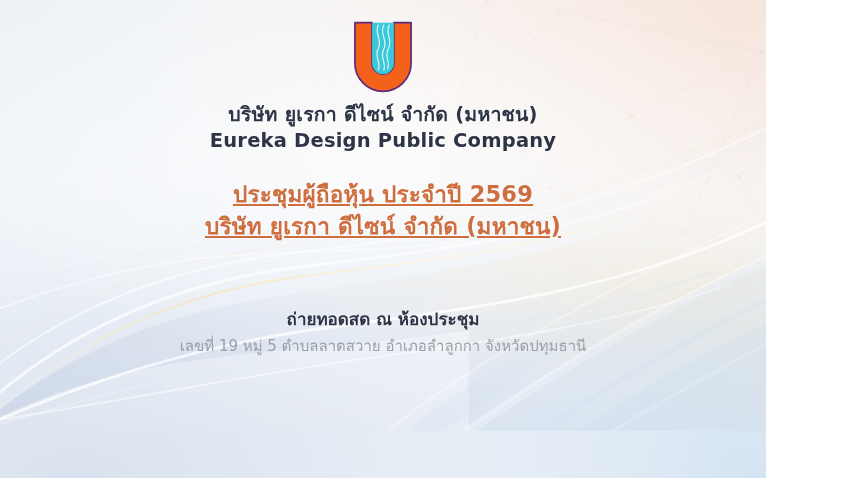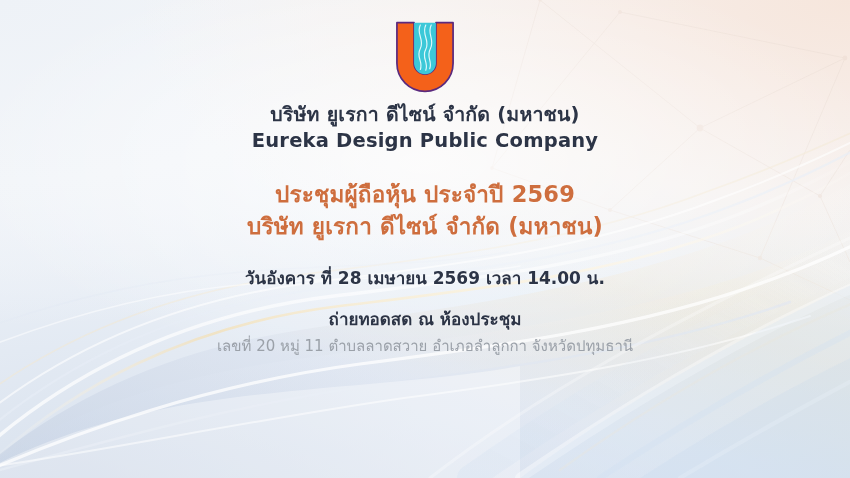--- a/index.html
+++ b/index.html
@@ -5,21 +5,21 @@
   * { margin:0; padding:0; box-sizing:border-box; }
   html, body { width:850px; height:478px; }
   body {
     font-family: "DejaVu Sans", sans-serif;
     background:#ffffff;
     overflow:hidden;
   }
 
   #slide {
     position:relative;
-    width:850px;
+    width:766px;
     height:478px;
     overflow:hidden;
     background:#f4f5f8;
   }
 
   
   .bg { position:absolute; inset:0; }
 
   .bg-base {
     background:
@@ -69,38 +69,39 @@
   .company-en { font-size:19.5px;text-align:center; }
 
   .title-block { margin-top:26px; }
   .title-line {
     color:#ce6e3e;
     font-weight:bold;
     font-size:22.5px;
     line-height:1.42;
     letter-spacing:.2px;
     text-shadow:0 1px 2px rgba(255,255,255,.5);
+    text-decoration:underline;
   }
 
   .date-block { margin-top:24px; }
   .date-main {
     color:#2c3446;
     font-weight:bold;
     font-size:17px;
     line-height:1.4;
     text-shadow:0 1px 2px rgba(255,255,255,.55);
   }
   .date-sub {
     margin-top:4px;
     color:#8d9199;
     font-size:15px;
     line-height:1.4;
   }
 
-  .venue-block { margin-top:16px; }
+  .venue-block { margin-top:40px; }
   .venue-line {
     color:#2c3446;
     font-weight:bold;
     font-size:17px;
     line-height:1.45;
     text-shadow:0 1px 2px rgba(255,255,255,.55);
   }
   .venue-addr {
     margin-top:4px;
     color:#9ba1a9;
@@ -230,22 +231,21 @@
       <div class="company-th">บริษัท ยูเรกา ดีไซน์ จำกัด (มหาชน)</div>
       <div class="company-en">Eureka Design Public Company</div>
     </div>
 
     <div class="title-block">
       <div class="title-line">ประชุมผู้ถือหุ้น ประจำปี 2569</div>
       <div class="title-line">บริษัท ยูเรกา ดีไซน์ จำกัด (มหาชน)</div>
     </div>
 
     <div class="date-block">
-      <div class="date-main">วันอังคาร ที่ 28 เมษายน 2569 เวลา 14.00 น.</div>
     </div>
 
     <div class="venue-block">
       <div class="venue-line">ถ่ายทอดสด ณ ห้องประชุม</div>
-      <div class="venue-addr">เลขที่ 20 หมู่ 11 ตำบลลาดสวาย อำเภอลำลูกกา จังหวัดปทุมธานี</div>
+      <div class="venue-addr">เลขที่ 19 หมู่ 5 ตำบลลาดสวาย อำเภอลำลูกกา จังหวัดปทุมธานี</div>
     </div>
 
   </div>
 </div>
 
 </body></html>

